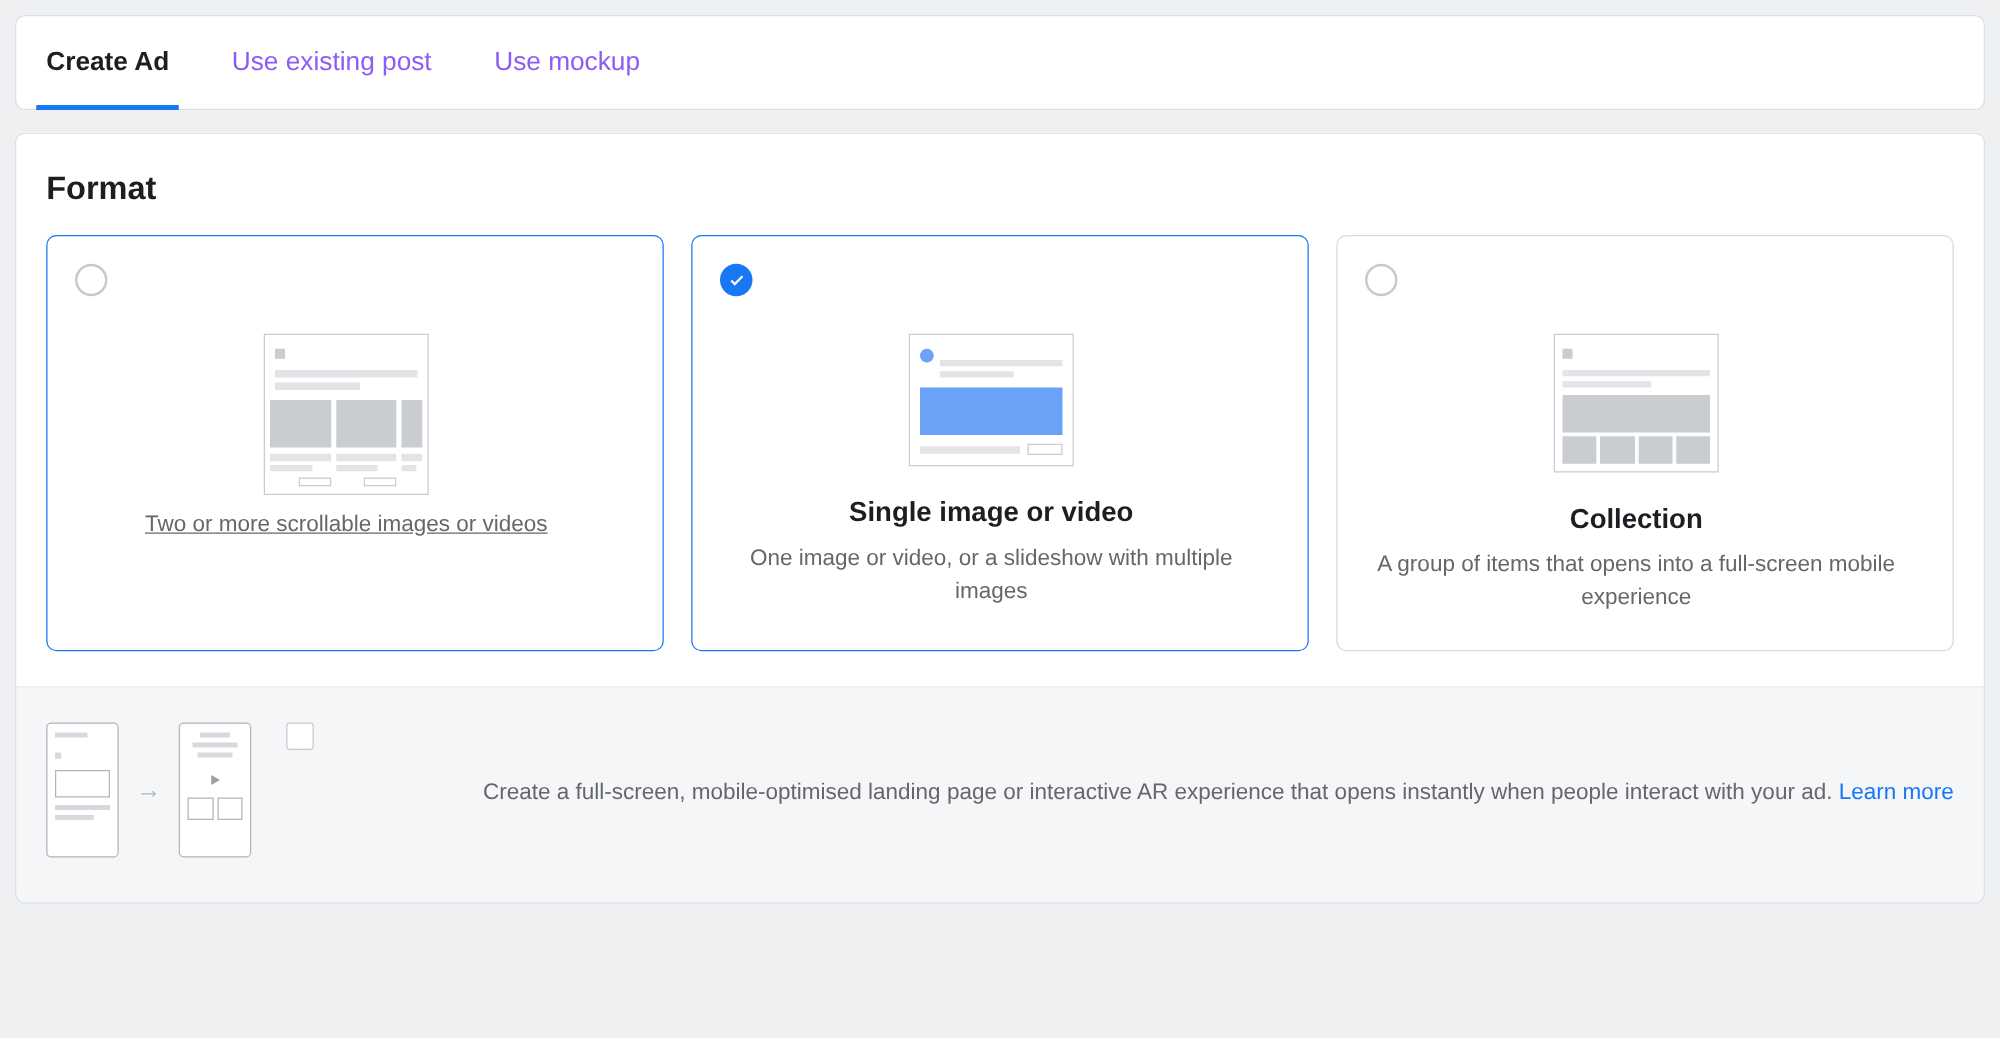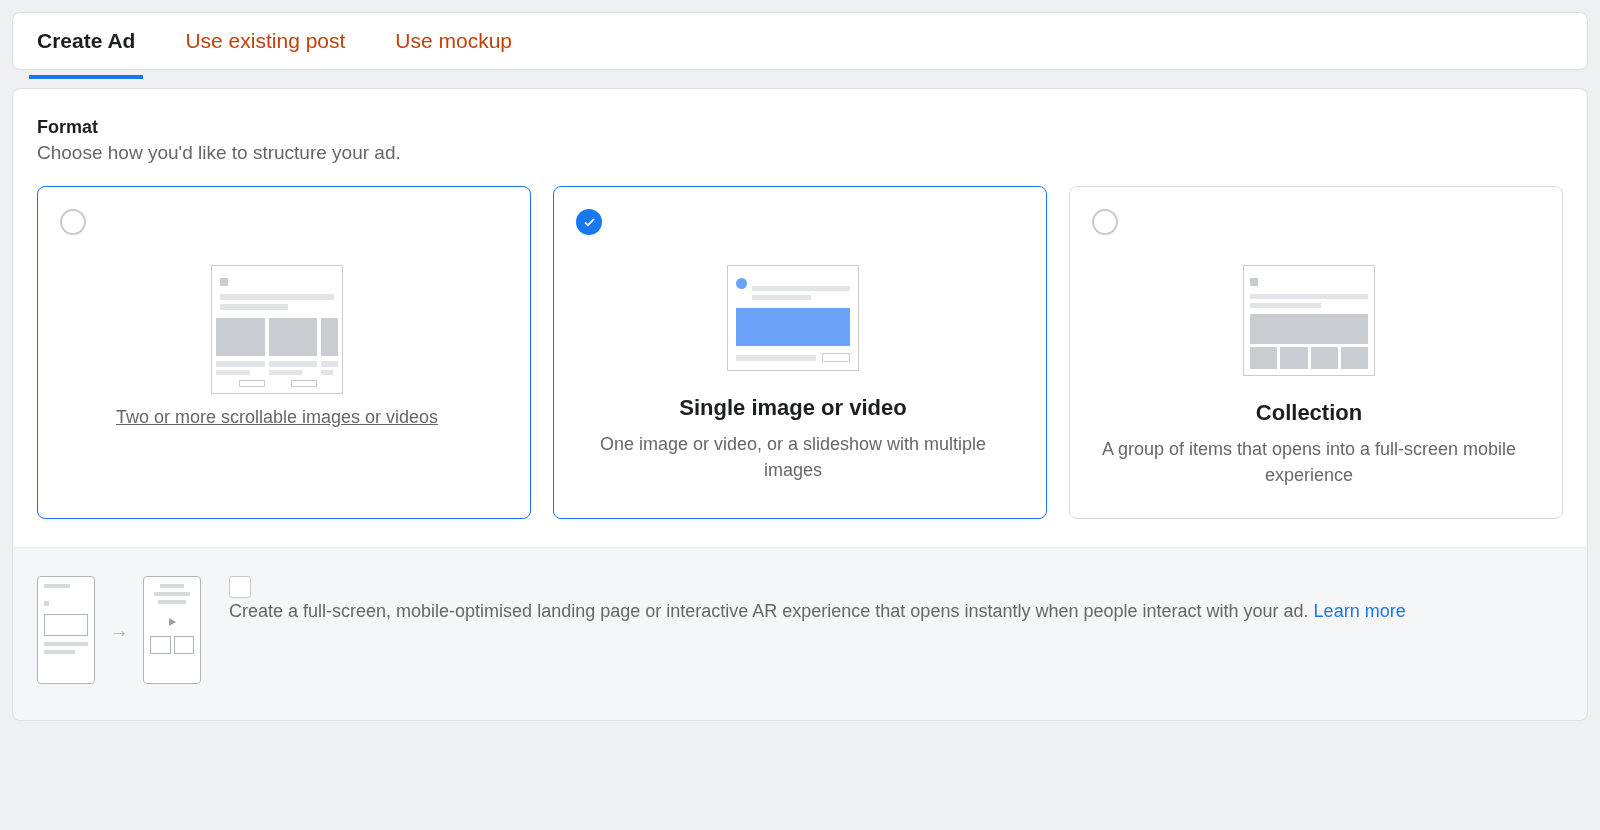--- a/index.html
+++ b/index.html
@@ -14,26 +14,26 @@
     background: #fff;
     border: 1px solid #dcdfe3;
     border-radius: 8px;
   }
   .tabs-card {
     padding: 0 20px;
     margin-bottom: 18px;
     display: flex;
     gap: 42px;
     align-items: center;
-    height: 58px;
+    height: 76px;
     position: relative;
   }
   .tab {
     font-size: 21px;
-    color: #c2410c;
+    color: #8b5cf6;
     cursor: pointer;
     padding: 26px 4px;
     position: relative;
   }
   .tab.active {
     color: #1c1e21;
     font-weight: 700;
   }
   .tab.active::after {
     content: "";
@@ -44,21 +44,21 @@
     background: #1877f2;
   }
 
   .format-card {
     padding: 28px 24px 28px 24px;
     border-bottom-left-radius: 0;
     border-bottom-right-radius: 0;
     border-bottom: none;
   }
   .format-title {
-    font-size: 18px;
+    font-size: 26px;
     font-weight: 700;
   }
   .format-sub {
     color: #65676b;
     font-size: 19px;
     margin-top: 4px;
   }
 
   .options {
     display: flex;
@@ -207,36 +207,36 @@
     border:1.5px solid #c6c9ce;
     border-radius:3px;
     background:#fff;
     flex-shrink:0;
   }
   .instant-title { font-size:21px; font-weight:700; }
   .instant-desc {
     color:#65676b;
     font-size:18px;
     line-height:1.5;
-    margin-top:0;
+    margin-top:20px;
+    text-align:right;
   }
   .learn { color:#1877f2; cursor:pointer; }
 </style>
 </head>
 <body>
 
 <div class="card tabs-card">
   <div class="tab active">Create Ad</div>
   <div class="tab">Use existing post</div>
   <div class="tab">Use mockup</div>
 </div>
 
 <div class="card format-card">
   <div class="format-title">Format</div>
-  <div class="format-sub">Choose how you'd like to structure your ad.</div>
 
   <div class="options">
 
     <div class="option hovered">
       <div class="radio"></div>
       <div class="thumb-wrap">
         <div class="thumb-carousel">
           <div class="tc-head">
             <span class="tc-dot"></span>
             <div class="tc-line"></div>

